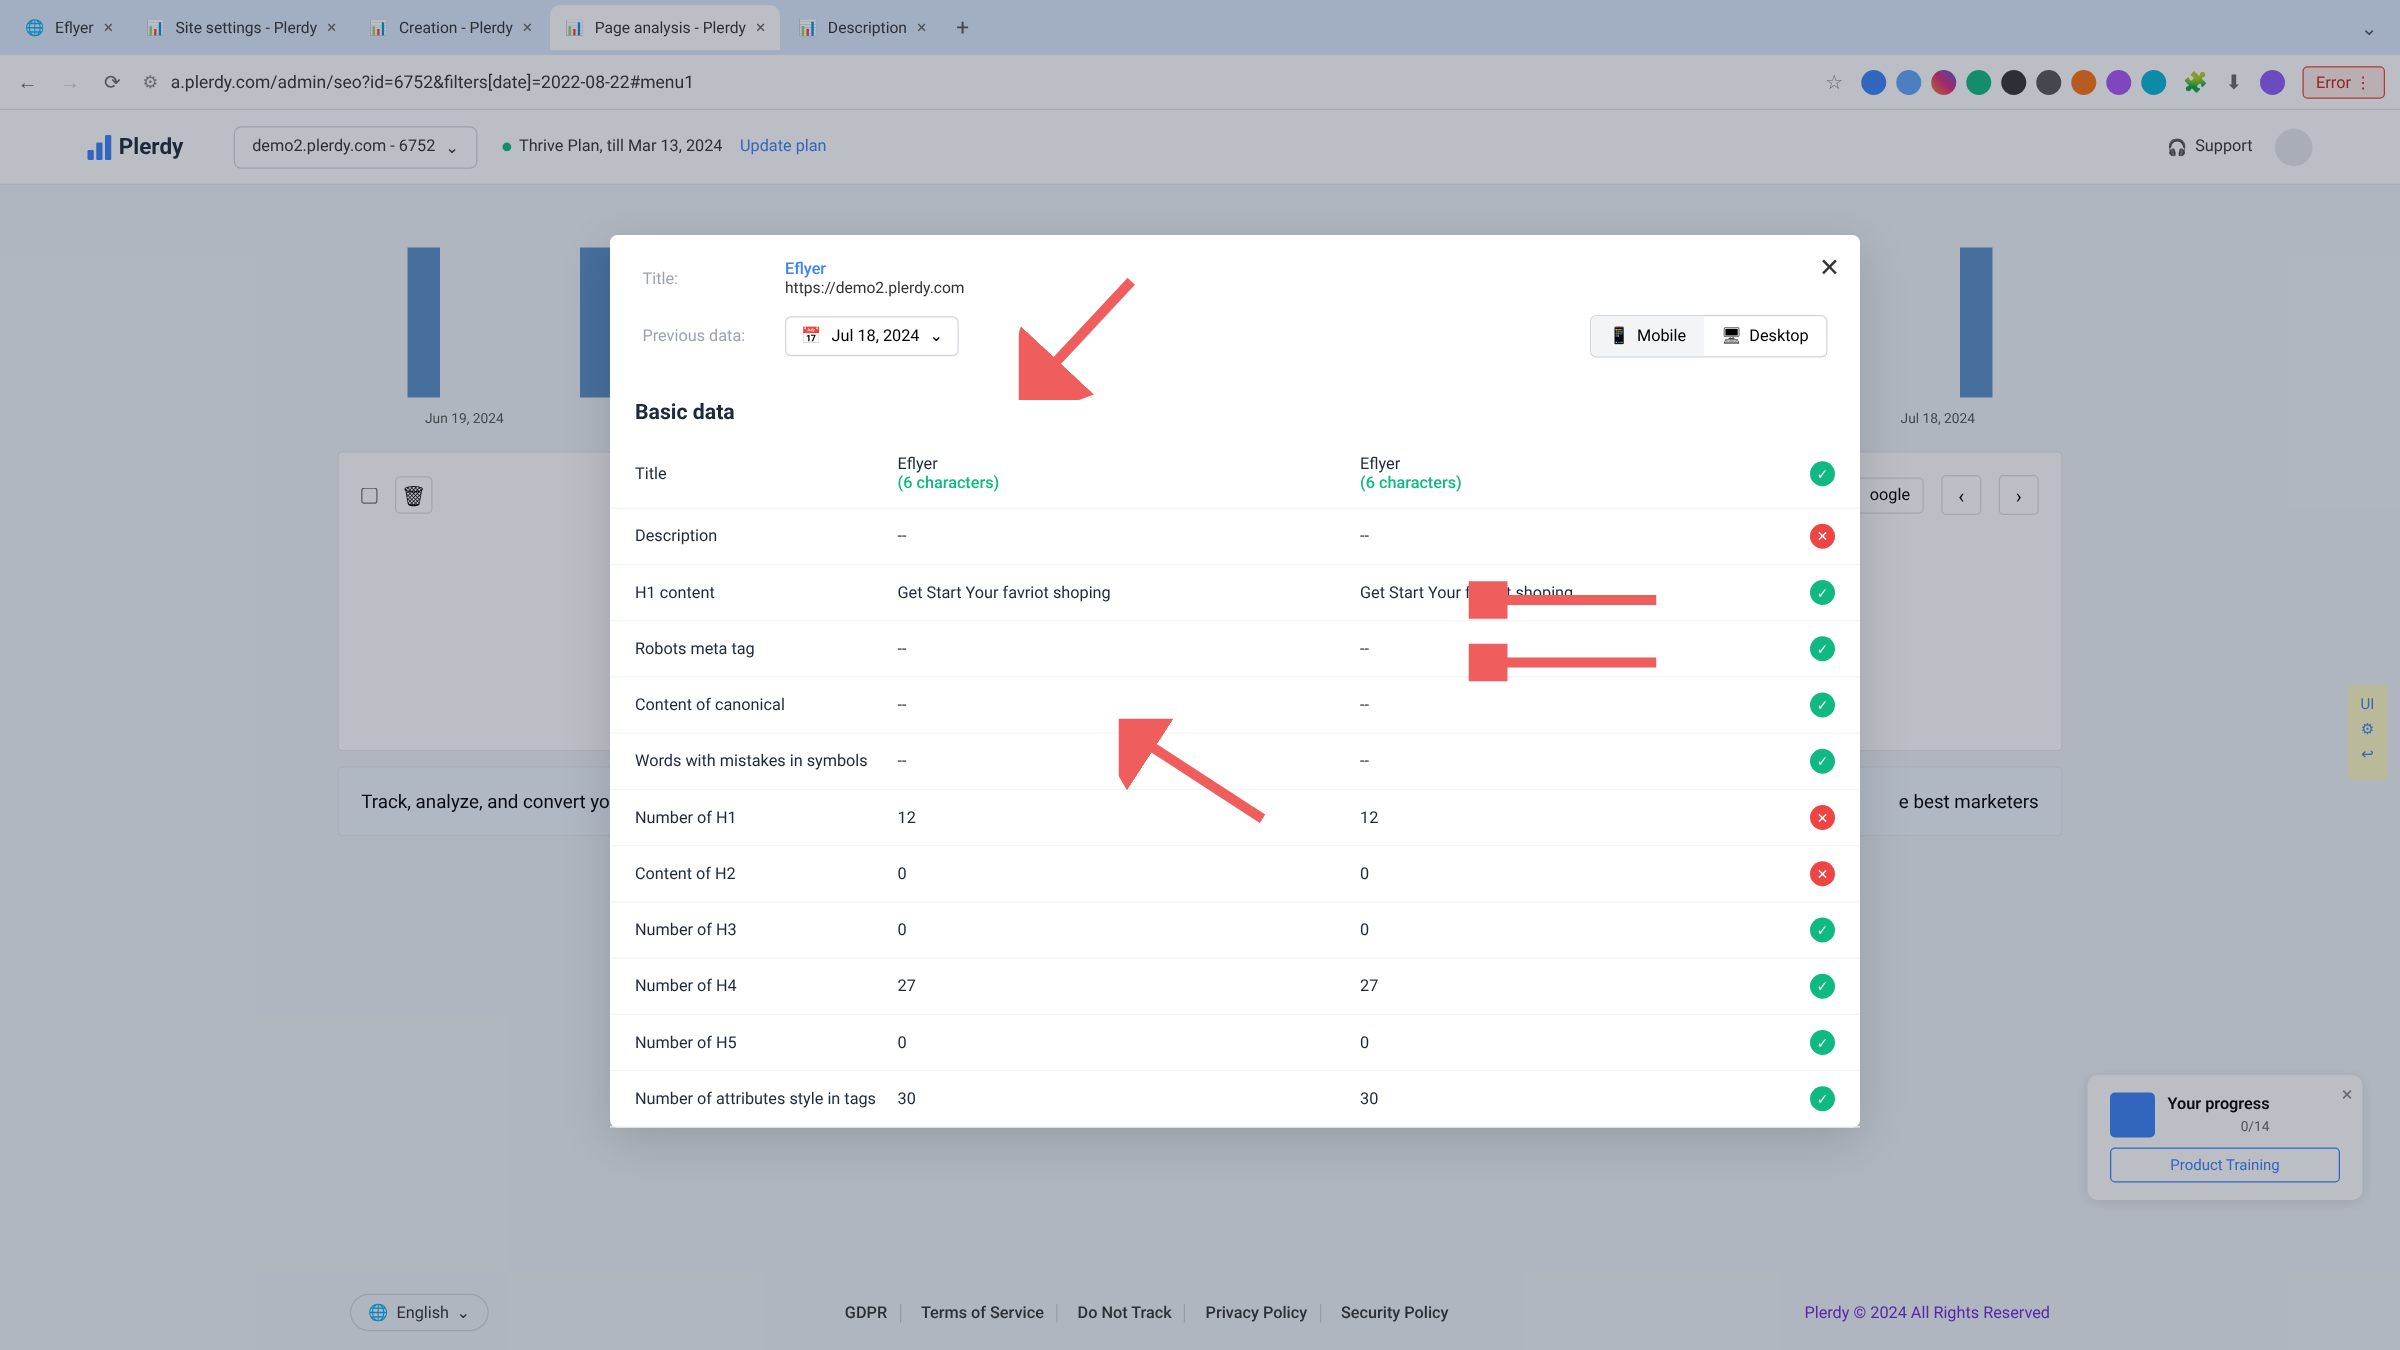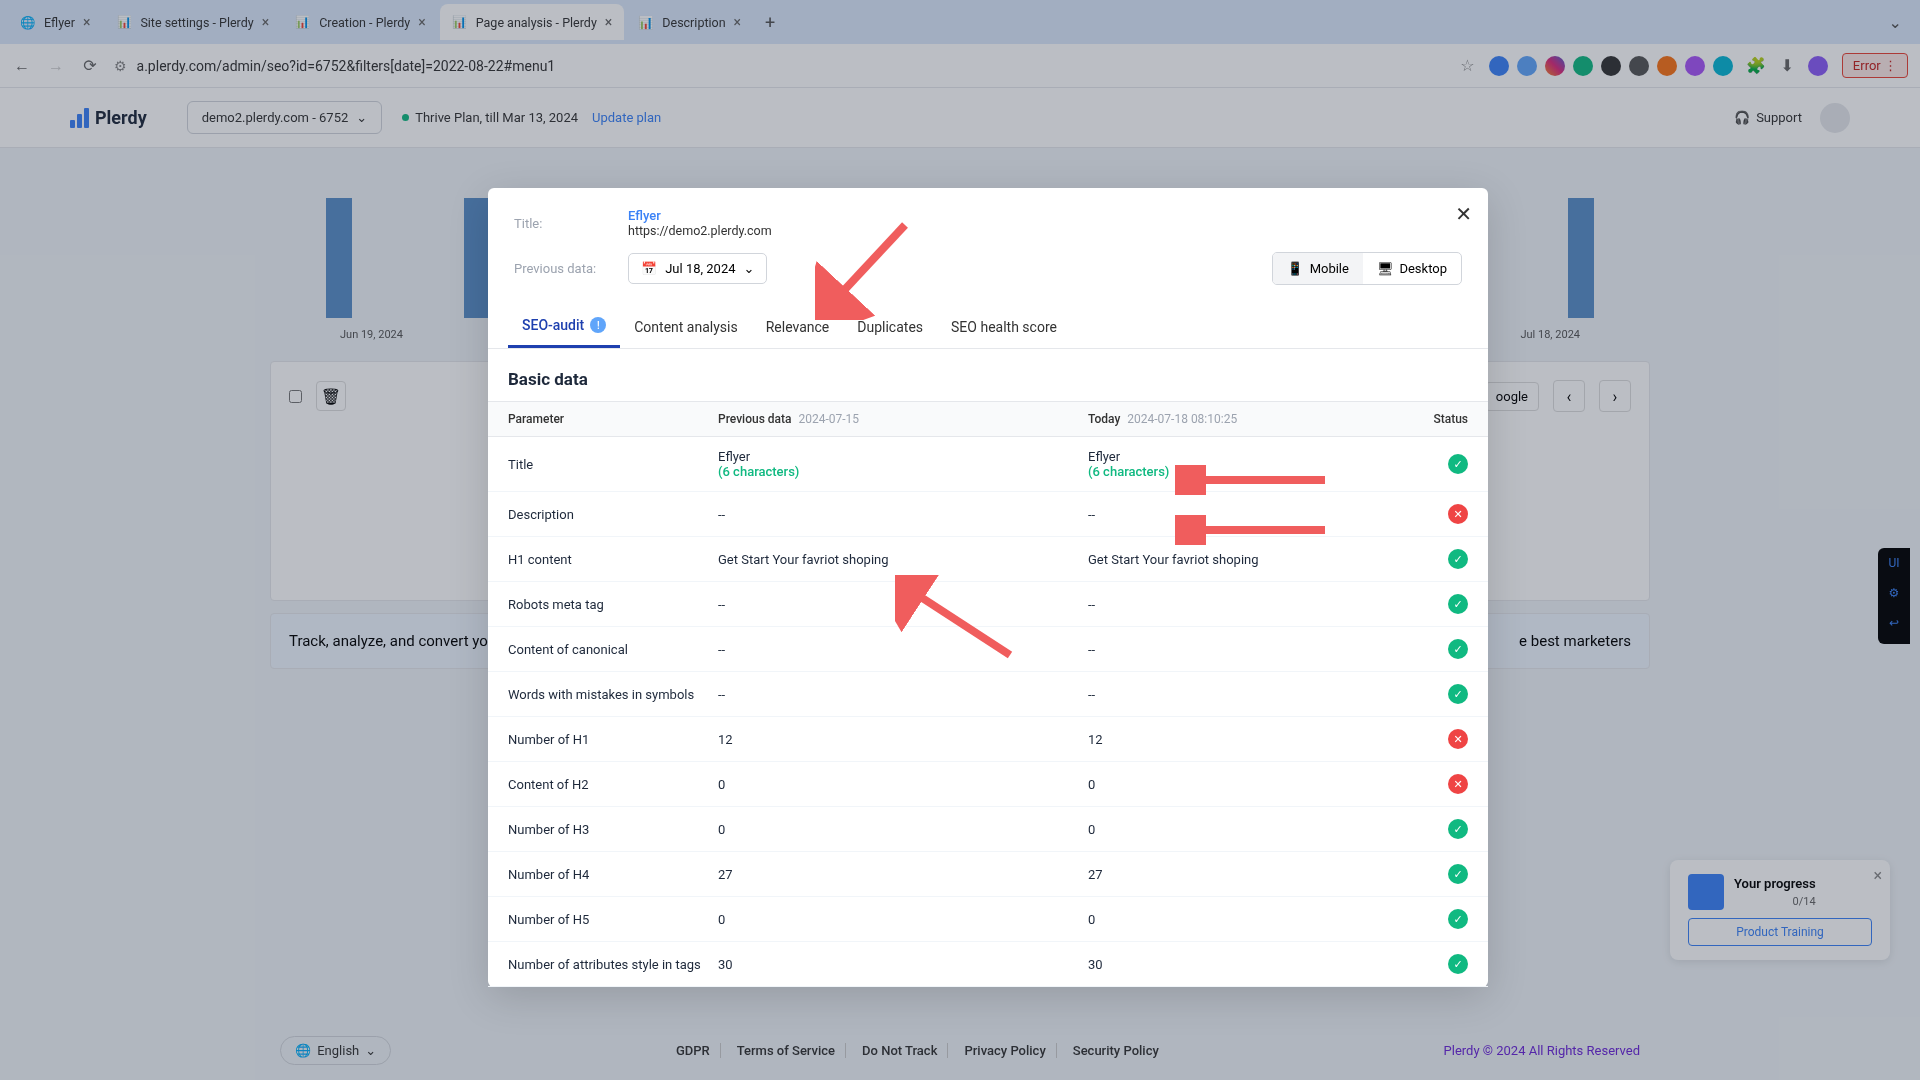--- a/index.html
+++ b/index.html
@@ -80,21 +80,21 @@
     
     .arrow { position: absolute; z-index: 30; pointer-events: none; }
     
     
     .progress-widget { position: absolute; right: 30px; bottom: 120px; background: #fff; border-radius: 8px; padding: 14px 18px; box-shadow: 0 2px 10px rgba(0,0,0,0.1); z-index: 5; width: 220px; }
     .progress-title { font-size: 13px; font-weight: 600; margin-bottom: 4px; }
     .progress-count { font-size: 11px; color: #666; text-align: right; }
     .training-btn { margin-top: 8px; padding: 6px 10px; border: 1px solid #3b82f6; color: #3b82f6; border-radius: 4px; font-size: 12px; text-align: center; }
     
     
-    .side-tools { position: absolute; right: 10px; top: 400px; background: #000000; border-radius: 6px 0 0 6px; padding: 8px 6px; z-index: 5; display: flex; flex-direction: column; gap: 10px; }
+    .side-tools { position: absolute; right: 10px; top: 400px; background: #fef9c3; border-radius: 6px 0 0 6px; padding: 8px 6px; z-index: 5; display: flex; flex-direction: column; }
     .side-tool { width: 20px; height: 20px; color: #3b82f6; font-size: 12px; text-align: center; }
     
     
     .footer { position: absolute; bottom: 0; left: 0; right: 0; height: 60px; display: flex; align-items: center; padding: 0 280px; font-size: 13px; color: #333; }
     .lang-select { padding: 6px 14px; border: 1px solid #d1d5db; border-radius: 18px; display: flex; align-items: center; gap: 6px; }
     .footer-links { display: flex; gap: 6px; margin: 0 auto; font-weight: 500; }
     .footer-link { padding: 0 10px; border-right: 1px solid #ccc; }
     .footer-link:last-child { border: none; }
     .copyright { color: #6d28d9; }
   </style>
@@ -277,45 +277,23 @@
           <span>Mobile</span>
         </div>
         <div class="device-btn">
           <span>🖥</span>
           <span>Desktop</span>
         </div>
       </div>
     </div>
   </div>
 
-  <div class="modal-tabs">
-    <div class="mtab active">
-      <span>SEO-audit</span>
-      <span class="tab-badge">!</span>
-    </div>
-    <div class="mtab">Content analysis</div>
-    <div class="mtab">Relevance</div>
-    <div class="mtab">Duplicates</div>
-    <div class="mtab">SEO health score</div>
-  </div>
 
   <div class="section-title">Basic data</div>
 
-  <div class="table-head">
-    <div class="col-param">Parameter</div>
-    <div class="col-prev">
-      <span>Previous data</span>
-      <span class="date-suffix">2024-07-15</span>
-    </div>
-    <div class="col-today">
-      <span>Today</span>
-      <span class="date-suffix">2024-07-18 08:10:25</span>
-    </div>
-    <div class="col-status">Status</div>
-  </div>
 
   <div id="table-body">
       <div class="table-row">
         <div class="col-param">Title</div>
         <div class="col-prev">
           <div>Eflyer</div>
           <div class="char-count">(6 characters)</div>
         </div>
         <div class="col-today">
           <div>Eflyer</div>

